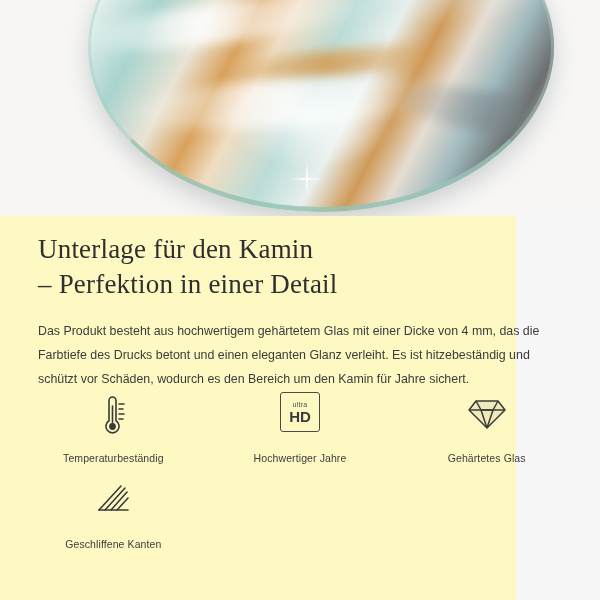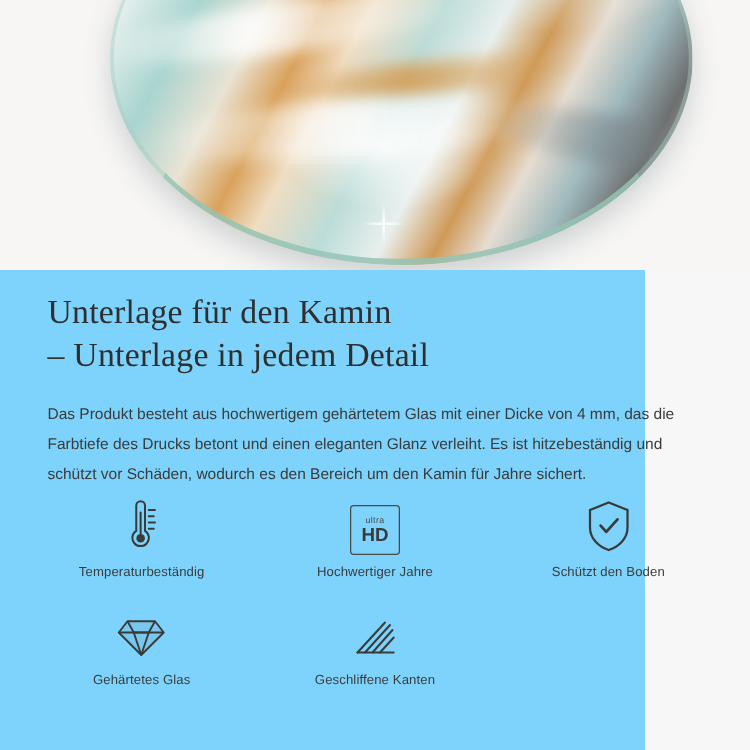--- a/index.html
+++ b/index.html
@@ -11,21 +11,21 @@
     height: 600px;
     background: #f7f7f7;
     font-family: "Liberation Sans", sans-serif;
     overflow: hidden;
   }
 
   .page {
     position: relative;
     width: 516px;
     height: 600px;
-    background: #7dd3fc;
+    background: #fef9c3;
   }
 
   
   .hero {
     position: absolute;
     left: 0;
     top: 0;
     width: 600px;
     height: 216px;
     overflow: hidden;
@@ -168,21 +168,21 @@
   .feature {
     display: flex;
     flex-direction: column;
     align-items: center;
     justify-content: flex-start;
   }
 
   .feature-icon {
     height: 52px;
     display: flex;
-    align-items: flex-end;
+    align-items: flex-start;
     justify-content: center;
   }
 
   .feature-label {
     margin-top: 8px;
     font-size: 10.5px;
     color: #3c3c3c;
     text-align: right;
     letter-spacing: 0.1px;
   }
@@ -224,21 +224,21 @@
       <span class="streak s5"></span>
 
     </div>
     <div class="disc-edge"></div>
     <div class="sparkle"></div>
   </div>
 
   <div class="content">
     <h1 class="headline">
       <span>Unterlage für den Kamin</span>
-      <span class="line2">– Unterlage in jedem Detail</span>
+      <span class="line2">– Perfektion in einer Detail</span>
     </h1>
     <p class="body-text">Das Produkt besteht aus hochwertigem gehärtetem Glas mit einer Dicke von 4 mm, das die Farbtiefe des Drucks betont und einen eleganten Glanz verleiht. Es ist hitzebeständig und schützt vor Schäden, wodurch es den Bereich um den Kamin für Jahre sichert.</p>
   </div>
 
   <div class="features">
 
     <div class="feature">
       <div class="feature-icon">
         <svg width="40" height="48" viewBox="0 0 40 48" fill="none" stroke="#3a3a3a" stroke-width="1.6" stroke-linecap="round">
           <path d="M16 8.5a3.5 3.5 0 0 1 7 0v20.2a6.6 6.6 0 1 1-7 0z"></path>
@@ -253,29 +253,20 @@
     <div class="feature">
       <div class="feature-icon">
         <div class="hd-box">
           <span class="ultra">ultra</span>
           <span class="hd">HD</span>
         </div>
       </div>
       <div class="feature-label">Hochwertiger Jahre</div>
     </div>
 
-    <div class="feature">
-      <div class="feature-icon">
-        <svg width="42" height="46" viewBox="0 0 42 46" fill="none">
-          <path d="M21 4 L36 10 V24 C36 33 29 39.5 21 42 C13 39.5 6 33 6 24 V10 Z" fill="none" stroke="#3a3a3a" stroke-width="1.8"></path>
-          <path d="M14.5 22.5 L19 27.5 L28 17.5" stroke="#3a3a3a" stroke-width="2.2" fill="none" stroke-linecap="round" stroke-linejoin="round"></path>
-        </svg>
-      </div>
-      <div class="feature-label">Schützt den Boden</div>
-    </div>
 
     <div class="feature">
       <div class="feature-icon">
         <svg width="46" height="42" viewBox="0 0 46 42" fill="none" stroke="#3a3a3a" stroke-width="1.5" stroke-linejoin="round">
           <path d="M12 9 H34 L41 18 L23 36 L5 18 Z" fill="#3a3a3a" fill-opacity="0.08"></path>
           <path d="M5 18 H41"></path>
           <path d="M12 9 L17 18 L23 36"></path>
           <path d="M34 9 L29 18 L23 36"></path>
           <path d="M17 18 H29"></path>
         </svg>

